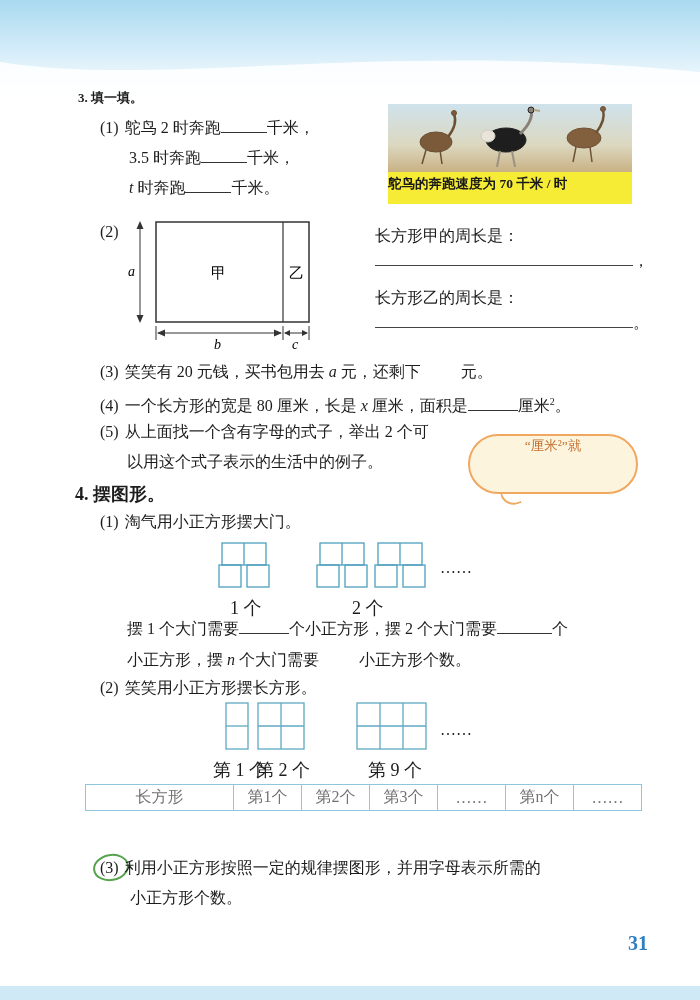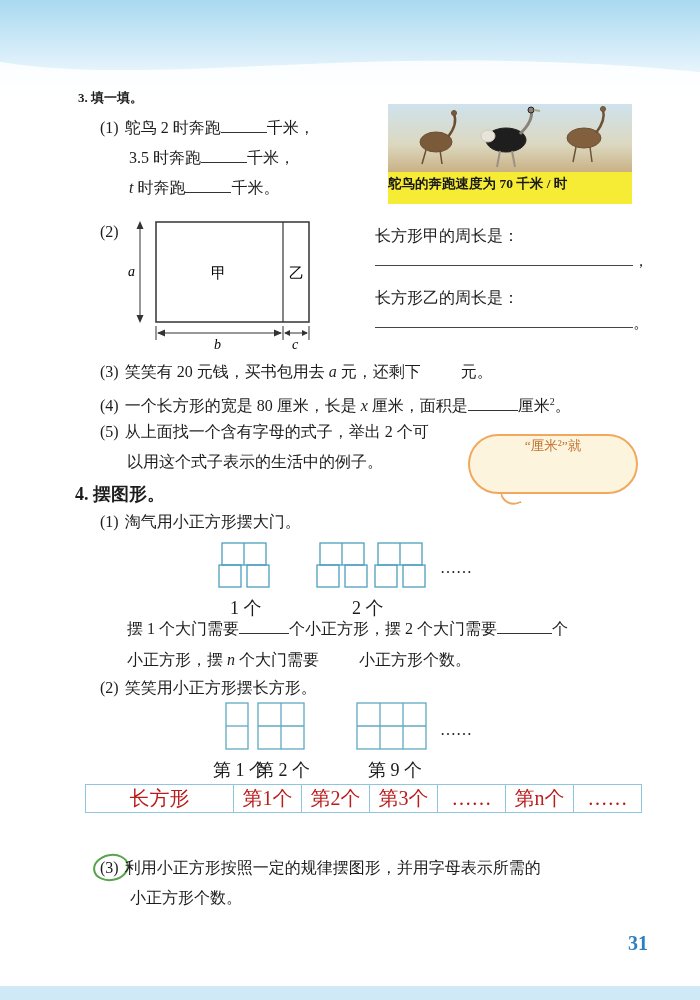--- a/index.html
+++ b/index.html
@@ -31,21 +31,21 @@
     border-radius:50px; color:#c2702e; font-size:13.5px;
     text-align:center; padding-top:0; line-height:19px;
   }
   .bubble::after {
     content:""; position:absolute; left:32px; bottom:-14px;
     width:16px; height:13px;
     border-left:2px solid #f0a860; border-bottom:2px solid #f0a860;
     border-bottom-left-radius:14px; transform:rotate(-18deg);
     background:transparent;
   }
-  .dtable { position:absolute; border-collapse:collapse; font-size:20px; color:#b91c1c; background:#fff;border-radius:13px; }
+  .dtable { position:absolute; border-collapse:collapse; font-size:16px; color:#737373; background:#fff;border-radius:13px; }
   .dtable td { border:1px solid #8fc5df; text-align:center; height:26px; padding:0 2px; }
   .dtable td.c0 { width:148px; }
   .dtable td.cn { width:68px; }
   .greenring {
     position:absolute; width:36px; height:27px;
     border:2px solid #58a34e; border-radius:50%;
     transform:rotate(-10deg);
   }
   .pagenum { position:absolute; color:#2e7fc0; font-size:20px; font-weight:bold; }
   .bottomband { position:absolute; left:0; right:0; bottom:0; height:14px; background:#cfe9f7; }

